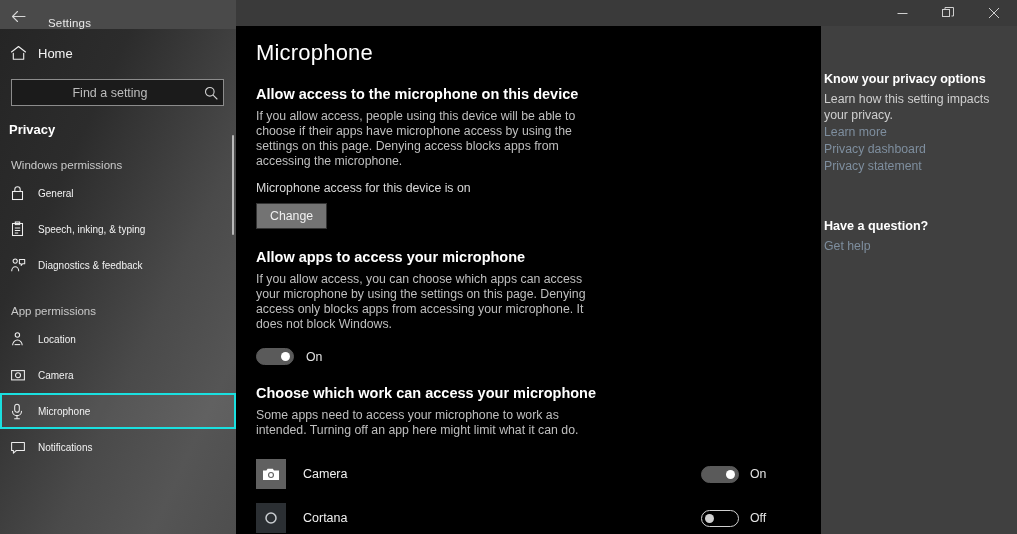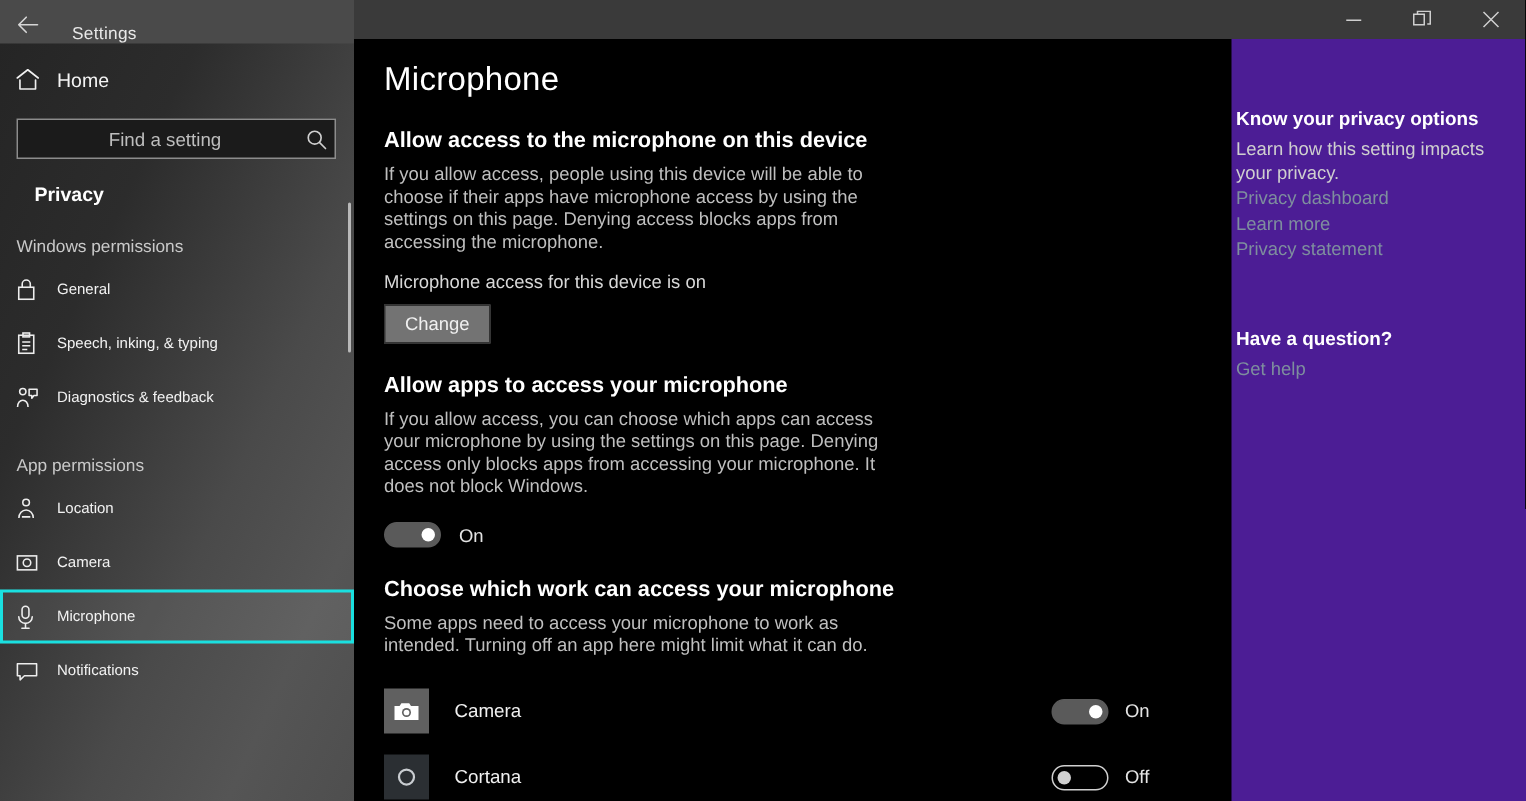--- a/index.html
+++ b/index.html
@@ -112,21 +112,21 @@
     padding-left: 9px;
     text-align: center;
   }
   .search-input::placeholder { color: #bdbdbd; opacity: 1; }
   .search-icon { width: 24px; display: flex; align-items: center; justify-content: center; color: #d0d0d0; }
 
   .sb-section-title {
     font-size: 13px;
     font-weight: bold;
     color: #ffffff;
-    padding-left: 23px;
+    padding-left: 9px;
     margin-top: 16px;
   }
   .sb-group-label {
     font-size: 11.5px;
     color: #c9c9c9;
     padding-left: 11px;
     margin-top: 22px;
     margin-bottom: 4px;
   }
   .sb-item {
@@ -285,21 +285,21 @@
   }
   .app-toggle-wrap .toggle-label { margin-left: 11px; }
 
   
   .rail {
     position: absolute;
     top: 26px;
     left: 821px;
     width: 196px;
     height: 508px;
-    background: #4c1d95;
+    background: #404040;
     padding-left: 3px;
     z-index: 10;
   }
   .rail-head {
     font-size: 12.6px;
     font-weight: bold;
     color: #ffffff;
   }
   .rail-text {
     font-size: 12.3px;
@@ -519,22 +519,22 @@
       </div>
 
     </div>
   </div>
 
   <div class="rail">
 
     <div class="rail-block-1">
       <div class="rail-head">Know your privacy options</div>
       <div class="rail-text">Learn how this setting impacts your privacy.</div>
+      <a class="rail-link" href="#">Learn more</a>
       <a class="rail-link" href="#">Privacy dashboard</a>
-      <a class="rail-link" href="#">Learn more</a>
       <a class="rail-link" href="#">Privacy statement</a>
     </div>
 
     <div class="rail-block-2">
       <div class="rail-head">Have a question?</div>
       <a class="rail-link" href="#">Get help</a>
     </div>
 
 
   </div>

